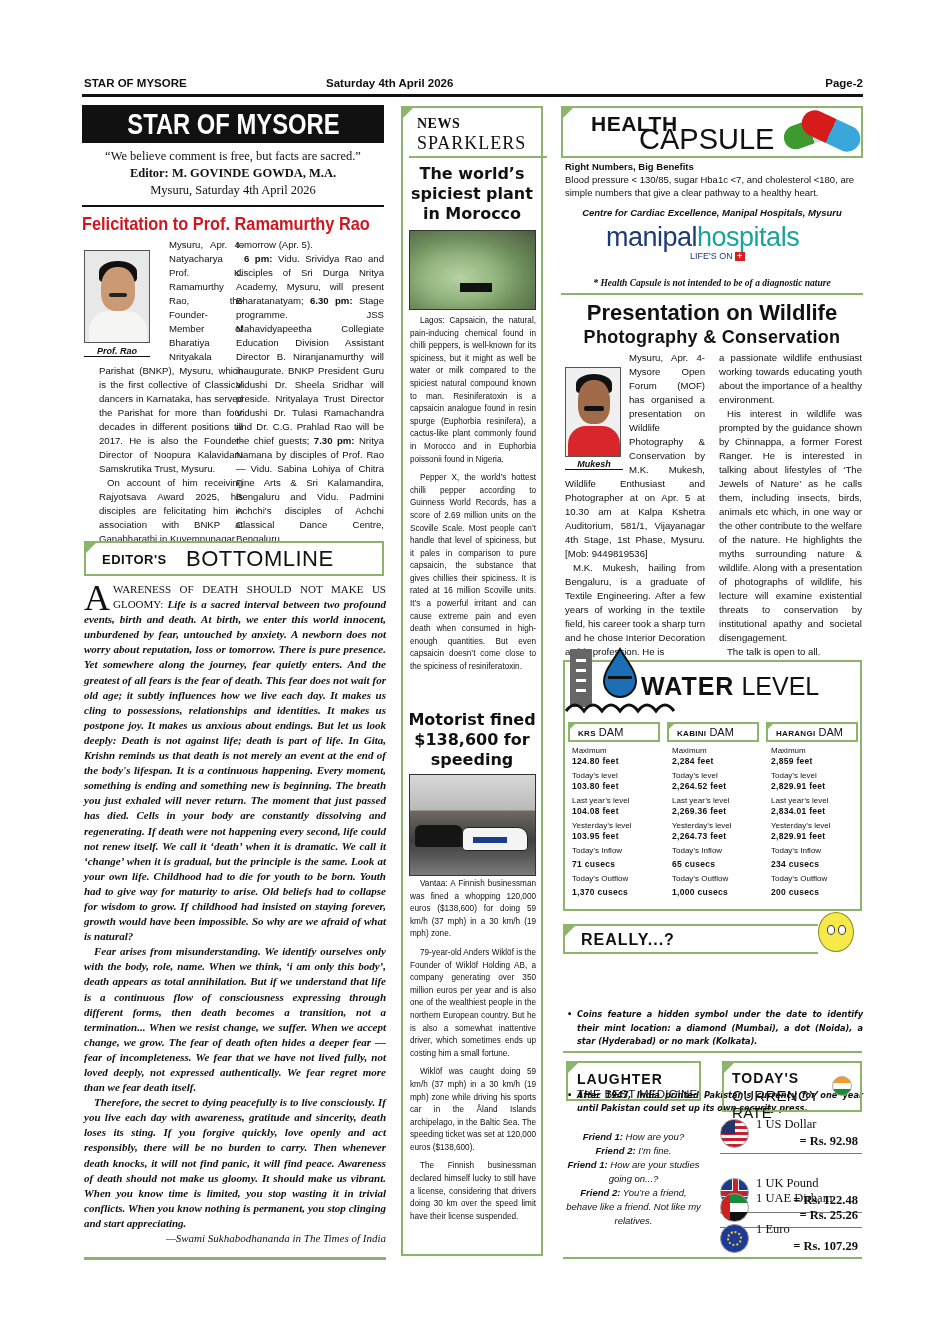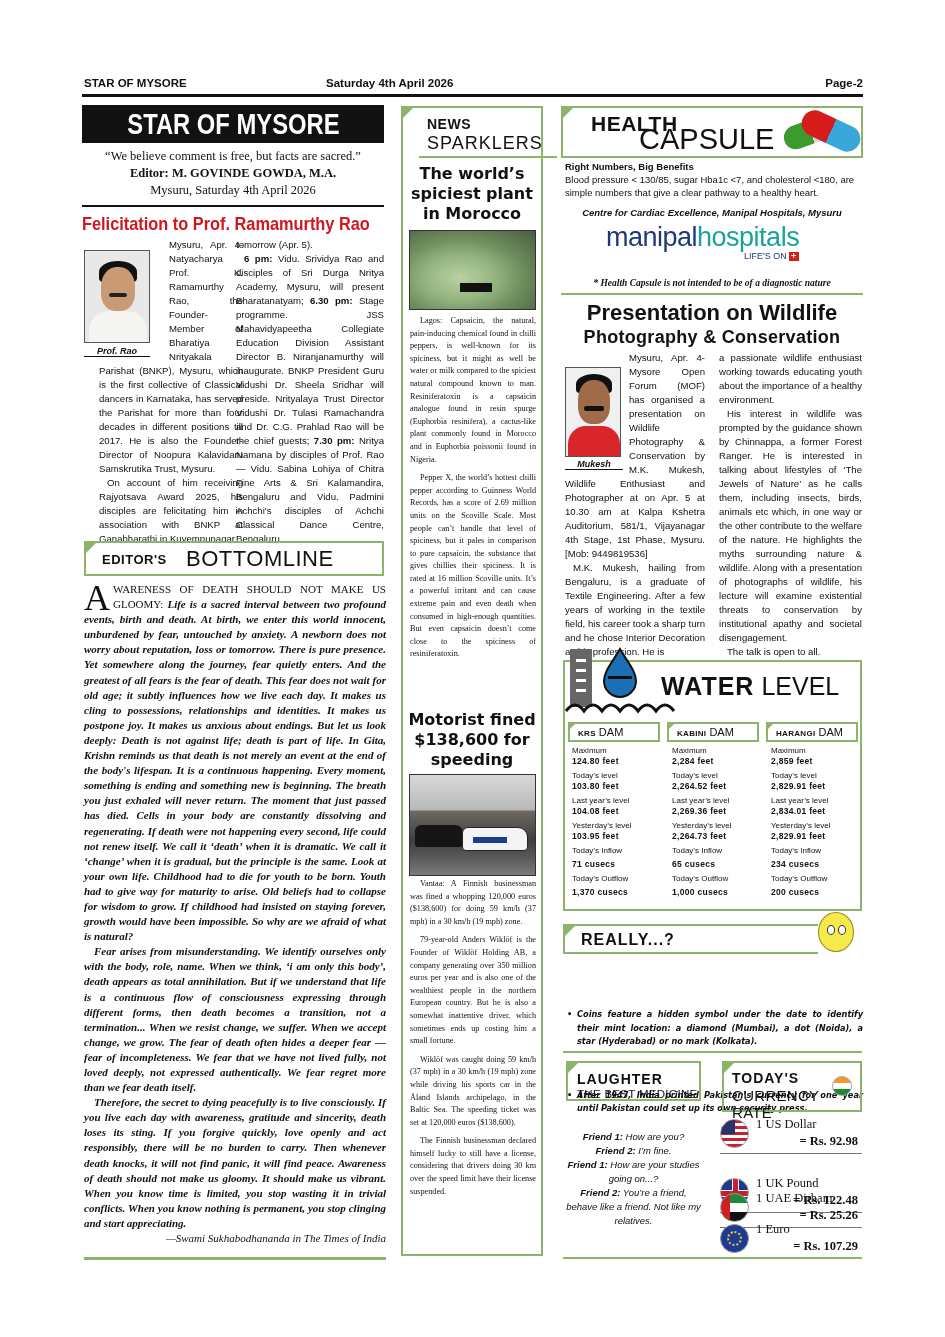--- a/index.html
+++ b/index.html
@@ -32,61 +32,61 @@
 
   .edit-text { left: 84px; top: 582px; width: 302px; font-family: "Liberation Serif", serif; font-style: italic; font-weight: bold; font-size: 11px; line-height: 15.1px; text-align: justify; }
   .edit-text p { text-indent: 10px; }
   .edit-text .lead { font-style: normal; font-weight: normal; }
   .dropcap { float: left; font-size: 36px; line-height: 28px; font-weight: normal; font-style: normal; margin: 2px 3px 0 0; font-family: "Liberation Serif", serif; }
   .attr { text-align: right; font-weight: normal; }
   .edit-bottom-rule { left: 84px; top: 1257px; width: 302px; height: 3px; background: #8cb46a; }
 
   
   .center-col { left: 401px; top: 106px; width: 142px; height: 1150px; border: 2px solid #8cb46a; }
-  .news-head { position: absolute; left: 16px; top: 0; width: 138px; height: 50px; border-bottom: 2px solid #8cb46a; }
+  .news-head { position: absolute; left: 6px; top: 0; width: 138px; height: 50px; border-bottom: 2px solid #8cb46a; font-family: Liberation Serif, serif; }
   .news-head .n1 { position: absolute; left: 8px; top: 8px; font-weight: bold; font-size: 14px; letter-spacing: 0.5px; }
   .news-head .n2 { position: absolute; left: 8px; top: 25px; font-size: 18px; letter-spacing: 1px; }
   .cen-title { position: absolute; left: 0; width: 138px; text-align: center; font-family: "DejaVu Sans", sans-serif; font-weight: bold; font-size: 16px; line-height: 20px; }
-  .cen-text { position: absolute; left: 7px; width: 126px; font-family: Liberation Serif, serif; font-size: 8.2px; line-height: 12.6px; text-align: justify; }
+  .cen-text { position: absolute; left: 7px; width: 126px; font-family: Liberation Sans, sans-serif; font-size: 8.2px; line-height: 12.6px; text-align: justify; }
   .cen-text p { text-indent: 10px; margin-bottom: 6px; }
   .img-plant { position: absolute; left: 7px; top: 228px; width: 127px; height: 80px; background:
      radial-gradient(ellipse at 40% 60%, #b8d1a3 0%, #92b37e 35%, #6d8d5c 60%, #4c5a40 100%); border: 1px solid #333; }
   .img-plant .sign { position: absolute; left: 50px; top: 52px; width: 32px; height: 9px; background: #111; }
   .img-car { position: absolute; left: 7px; top: 770px; width: 127px; height: 102px; background: linear-gradient(#d8d8d8 0%, #b9b9b9 35%, #6e6a60 36%, #3f3f3f 65%, #555 80%, #7b7b7b 100%); border: 1px solid #333; }
   .img-car .police { position: absolute; left: 52px; top: 52px; width: 66px; height: 24px; background: #f4f4f4; border-radius: 6px 10px 4px 4px; border: 1px solid #222; }
   .img-car .police::after { content: ""; position: absolute; left: 10px; top: 9px; width: 34px; height: 6px; background: #1c3d8a; }
   .img-car .black { position: absolute; left: 5px; top: 50px; width: 48px; height: 22px; background: #151515; border-radius: 6px 8px 3px 3px; }
 
   
   .health-box { left: 561px; top: 106px; width: 302px; height: 52px; }
   .health-box .h1 { position: absolute; left: 28px; top: 4px; font-weight: bold; font-size: 21px; letter-spacing: 0.5px; }
   .health-box .h2 { position: absolute; left: 76px; top: 15px; font-size: 29px; }
   .pill-1 { left: 783px; top: 120px; width: 55px; height: 24px; border-radius: 14px; background: linear-gradient(90deg, #3c9a2e 50%, #d8d8d8 50%); transform: rotate(-20deg); }
   .pill-2 { left: 800px; top: 118px; width: 62px; height: 26px; border-radius: 14px; background: linear-gradient(90deg, #d61b1b 50%, #39a7da 50%); transform: rotate(25deg); }
   .health-text { left: 565px; top: 160px; width: 296px; font-size: 9.5px; line-height: 13px; }
   .health-text .sub { font-weight: bold; }
   .health-centre { left: 561px; top: 207px; width: 302px; text-align: center; font-size: 9.5px; font-weight: bold; font-style: italic; }
   .manipal { left: 606px; top: 222px; width: 220px; font-size: 27px; line-height: 30px; letter-spacing: -0.5px; }
   .manipal .m1 { color: #1d3a78; } .manipal .m2 { color: #1aa39a; }
-  .lifes { left: 744px; top: 251px; font-size: 9px; color: #1d3a78; }
+  .lifes { left: 690px; top: 251px; font-size: 9px; color: #1d3a78; }
   .lifes .plus { display: inline-block; width: 10px; height: 9px; background: #d6201d; color: #fff; font-size: 9px; line-height: 9px; text-align: center; font-weight: bold; vertical-align: middle; margin-left: 2px; }
   .health-disc { left: 561px; top: 278px; width: 302px; text-align: center; font-family: "Liberation Serif", serif; font-style: italic; font-weight: bold; font-size: 9.5px; }
   .health-rule { left: 561px; top: 293px; width: 302px; height: 2px; background: #8cb46a; }
 
   .wild-t1 { left: 561px; top: 300px; width: 302px; font-weight: 900; font-size: 22px; line-height: 26px; text-align: center; }
   .wild-t2 { left: 561px; top: 326px; width: 302px; font-weight: 900; font-size: 18px; line-height: 22px; text-align: center; letter-spacing: 0.3px; }
 
   .photo { background: #ddd; border: 1px solid #555; overflow: hidden; position: absolute; }
   .face { position: absolute; border-radius: 45% 45% 40% 40%; background: #c99a73; }
   .hair { position: absolute; background: #111; border-radius: 50% 50% 20% 20%; }
 
   
   .water-box { left: 563px; top: 660px; width: 299px; height: 251px; border: 2px solid #8cb46a; }
   .water-title { left: 641px; top: 672px; font-size: 25px; }
-  .water-title b { font-weight: 900; letter-spacing: 1px; margin-left: 20px; }
+  .water-title b { font-weight: 900; letter-spacing: 1px; }
   .dam-head { position: absolute; top: 722px; width: 92px; height: 20px; border: 2px solid #8cb46a; font-size: 11px; line-height: 16px; padding-left: 8px; }
   .dam-head b { font-size: 8px; font-weight: 900; letter-spacing: 0.3px; }
   .dam-head .c { position: absolute; left: -2px; top: -2px; border-top: 9px solid #8cb46a; border-right: 9px solid transparent; }
   .dam-col { position: absolute; top: 746px; width: 95px; font-size: 8px; }
   .dam-col .lab { line-height: 10px; }
   .dam-col .val { font-weight: 900; font-size: 8.5px; line-height: 11px; margin-bottom: 4px; letter-spacing: 0.3px; }
   .dam-col .val.gap { margin-top: 3px; }
 
   
   .really-box { left: 563px; top: 924px; width: 255px; height: 30px; border: 2px solid #8cb46a; border-right: none; border-bottom-width: 2px; }

